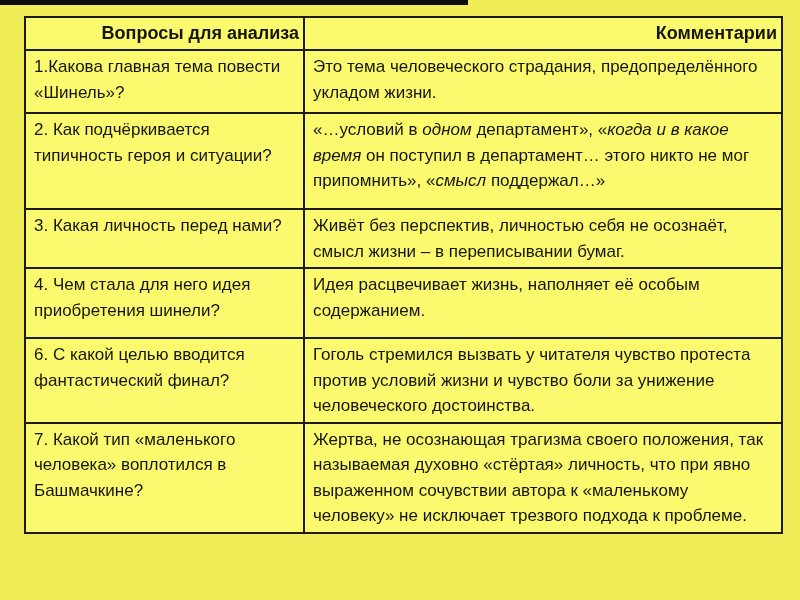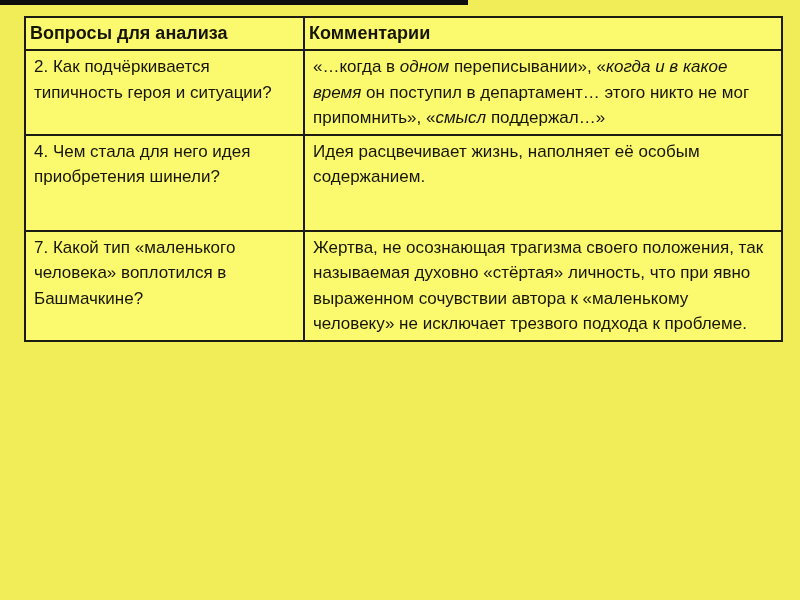--- a/index.html
+++ b/index.html
@@ -38,21 +38,21 @@
     padding: 3px 10px 3px 8px;
     font-size: 17px;
     line-height: 1.5;
     vertical-align: top;
     overflow: hidden;
   }
   col.col-q { width: 279px; }
   col.col-c { width: 478px; }
   table.analysis th {
     height: 24px;
-    text-align: left;
+    text-align: right;
     vertical-align: middle;
     font-weight: bold;
     font-size: 18px;
     padding: 2px 4px;
   }
   tbody tr:nth-child(1) { height: 63px; }
   tbody tr:nth-child(2) { height: 96px; }
   tbody tr:nth-child(3) { height: 57px; }
   tbody tr:nth-child(4) { height: 70px; }
   tbody tr:nth-child(5) { height: 58px; }
@@ -74,26 +74,38 @@
       <col class="col-c">
     </colgroup>
     <thead>
       <tr>
         <th>Вопросы для анализа</th>
         <th>Комментарии</th>
       </tr>
     </thead>
     <tbody>
         <tr>
+          <td class="question-cell">1.Какова главная тема повести «Шинель»?</td>
+          <td class="comment-cell"><span>Это тема человеческого страдания, предопределённого укладом жизни.</span></td>
+        </tr>
+        <tr>
           <td class="question-cell">2. Как подчёркивается типичность героя и ситуации?</td>
-          <td class="comment-cell"><span>«…когда в </span><em>одном</em><span> переписывании», «</span><em>когда и в какое время</em><span> он поступил в департамент… этого никто не мог припомнить», «</span><em>смысл</em><span> поддержал…»</span></td>
+          <td class="comment-cell"><span>«…условий в </span><em>одном</em><span> департамент», «</span><em>когда и в какое время</em><span> он поступил в департамент… этого никто не мог припомнить», «</span><em>смысл</em><span> поддержал…»</span></td>
+        </tr>
+        <tr>
+          <td class="question-cell">3. Какая личность перед нами?</td>
+          <td class="comment-cell"><span>Живёт без перспектив, личностью себя не осознаёт, смысл жизни – в переписывании бумаг.</span></td>
         </tr>
         <tr>
           <td class="question-cell">4. Чем стала для него идея приобретения шинели?</td>
           <td class="comment-cell"><span>Идея расцвечивает жизнь, наполняет её особым содержанием.</span></td>
+        </tr>
+        <tr>
+          <td class="question-cell">6. С какой целью вводится фантастический финал?</td>
+          <td class="comment-cell"><span>Гоголь стремился вызвать у читателя чувство протеста против условий жизни и чувство боли за унижение человеческого достоинства.</span></td>
         </tr>
         <tr>
           <td class="question-cell">7. Какой тип «маленького человека» воплотился в Башмачкине?</td>
           <td class="comment-cell"><span>Жертва, не осознающая трагизма своего положения, так называемая духовно «стёртая» личность, что при явно выраженном сочувствии автора  к «маленькому человеку» не исключает трезвого подхода к проблеме.</span></td>
         </tr>
       </tbody>
   </table>
 </div>
 
 </body></html>

